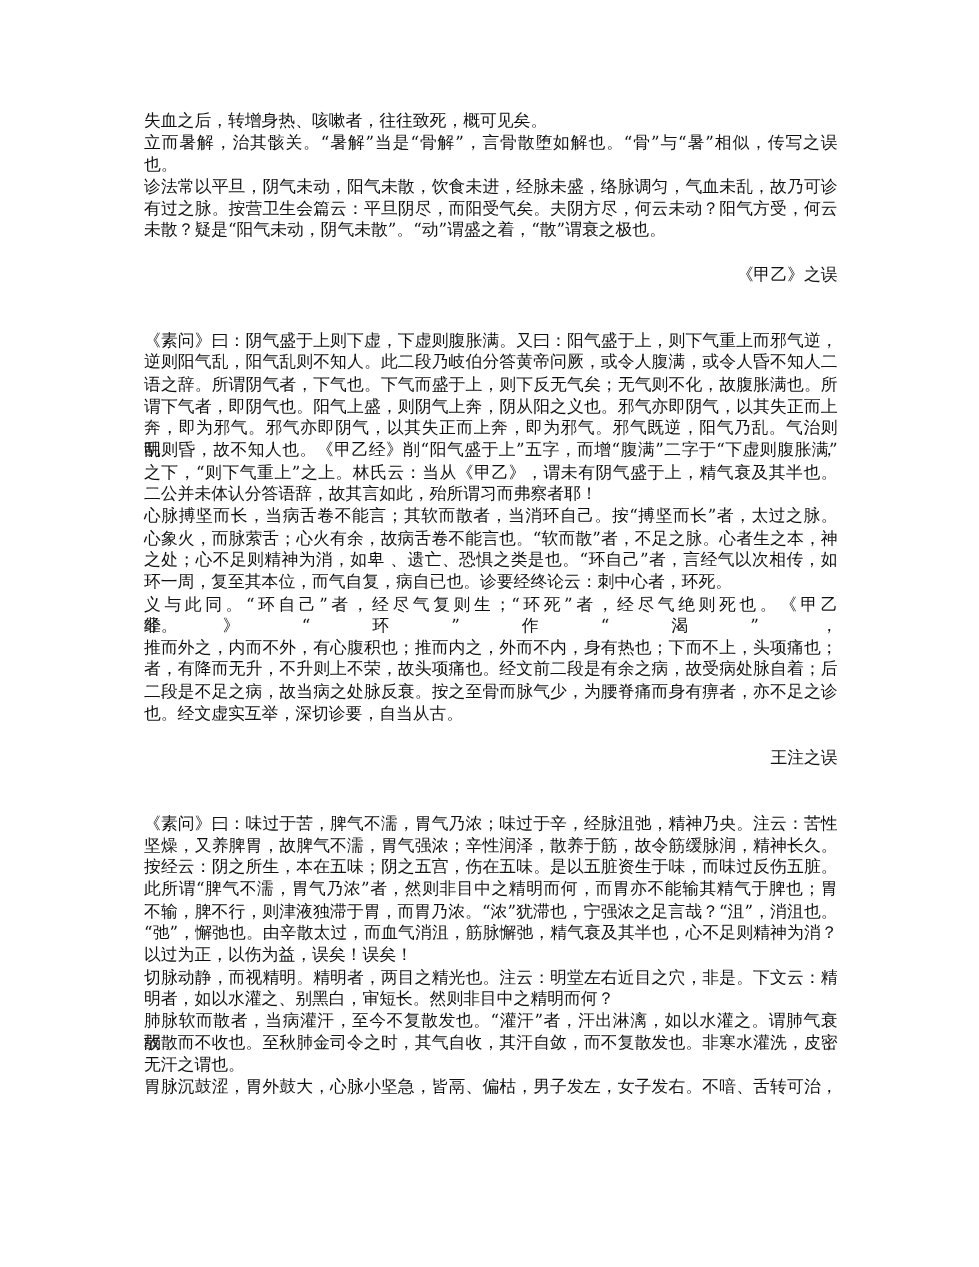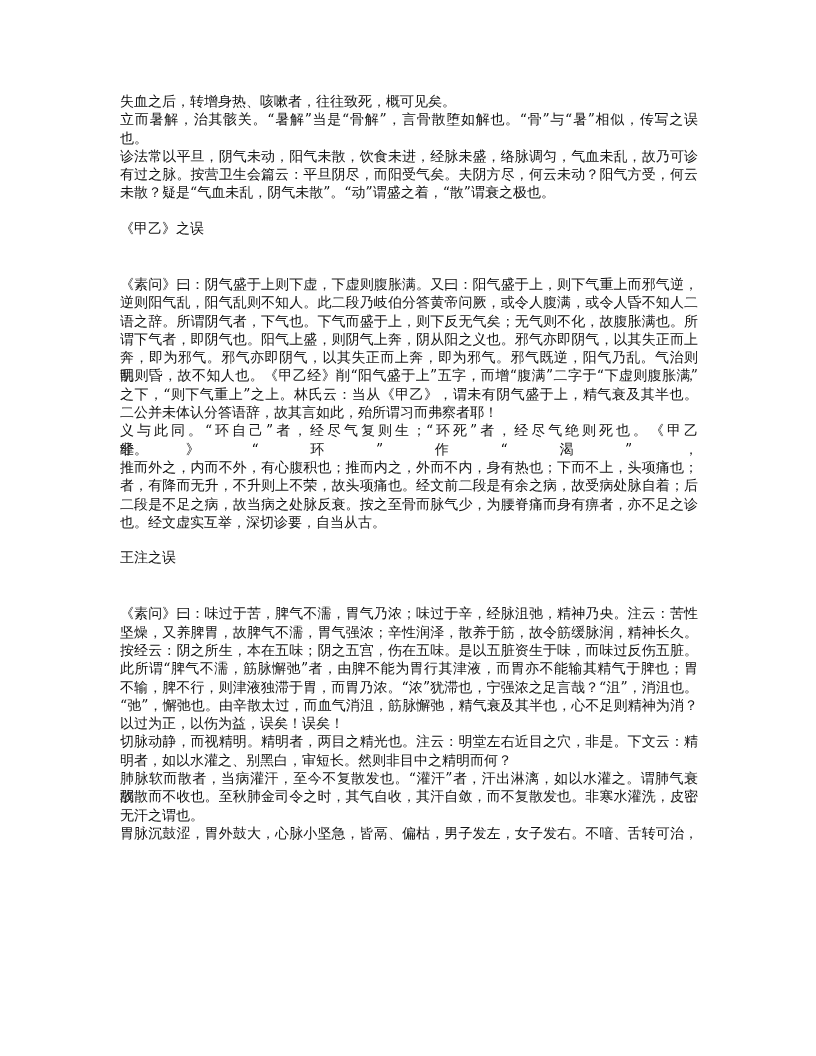--- a/index.html
+++ b/index.html
@@ -34,75 +34,80 @@
     }
     .ln.end {
       text-align: right;
       text-align-last: left;
     }
     .heading {
       display: block;
       height: 18.3px;
       margin-top: 18.3px;
       margin-bottom: 36.6px;
-      text-align: left;
-      font-family: Liberation Serif, serif;
+      text-align: right;
     }
   </style>
 </head>
 <body>
 
 <div class="page-text">
 
   <div class="section">
     <div class="para">
       <span class="ln end">失血之后，转增身热、咳嗽者，往往致死，概可见矣。</span>
     </div>
     <div class="para">
       <span class="ln">立而暑解，治其骸关。“暑解”当是“骨解”，言骨散堕如解也。“骨”与“暑”相似，传写之误</span>
       <span class="ln end">也。</span>
     </div>
     <div class="para">
       <span class="ln">诊法常以平旦，阴气未动，阳气未散，饮食未进，经脉未盛，络脉调匀，气血未乱，故乃可诊</span>
       <span class="ln">有过之脉。按营卫生会篇云：平旦阴尽，而阳受气矣。夫阴方尽，何云未动？阳气方受，何云</span>
-      <span class="ln end">未散？疑是“气血未乱，阴气未散”。“动”谓盛之着，“散”谓衰之极也。</span>
+      <span class="ln end">未散？疑是“阳气未动，阴气未散”。“动”谓盛之着，“散”谓衰之极也。</span>
     </div>
   </div>
 
   <div class="section">
     <span class="heading">《甲乙》之误</span>
     <div class="para">
       <span class="ln">《素问》曰：阴气盛于上则下虚，下虚则腹胀满。又曰：阳气盛于上，则下气重上而邪气逆，</span>
       <span class="ln">逆则阳气乱，阳气乱则不知人。此二段乃岐伯分答黄帝问厥，或令人腹满，或令人昏不知人二</span>
       <span class="ln">语之辞。所谓阴气者，下气也。下气而盛于上，则下反无气矣；无气则不化，故腹胀满也。所</span>
       <span class="ln">谓下气者，即阴气也。阳气上盛，则阴气上奔，阴从阳之义也。邪气亦即阴气，以其失正而上</span>
       <span class="ln">奔，即为邪气。邪气亦即阴气，以其失正而上奔，即为邪气。邪气既逆，阳气乃乱。气治则明，</span>
       <span class="ln">乱则昏，故不知人也。《甲乙经》削“阳气盛于上”五字，而增“腹满”二字于“下虚则腹胀满”</span>
       <span class="ln">之下，“则下气重上”之上。林氏云：当从《甲乙》，谓未有阴气盛于上，精气衰及其半也。</span>
       <span class="ln end">二公并未体认分答语辞，故其言如此，殆所谓习而弗察者耶！</span>
+    </div>
+    <div class="para">
+      <span class="ln">心脉搏坚而长，当病舌卷不能言；其软而散者，当消环自己。按“搏坚而长”者，太过之脉。</span>
+      <span class="ln">心象火，而脉萦舌；心火有余，故病舌卷不能言也。“软而散”者，不足之脉。心者生之本，神</span>
+      <span class="ln">之处；心不足则精神为消，如卑 、遗亡、恐惧之类是也。“环自己”者，言经气以次相传，如</span>
+      <span class="ln end">环一周，复至其本位，而气自复，病自已也。诊要经终论云：刺中心者，环死。</span>
     </div>
     <div class="para">
       <span class="ln">义与此同。“环自己”者，经尽气复则生；“环死”者，经尽气绝则死也。《甲乙经》“环”作“渴”，</span>
       <span class="ln end">非。</span>
     </div>
     <div class="para">
       <span class="ln">推而外之，内而不外，有心腹积也；推而内之，外而不内，身有热也；下而不上，头项痛也；</span>
       <span class="ln">者，有降而无升，不升则上不荣，故头项痛也。经文前二段是有余之病，故受病处脉自着；后</span>
       <span class="ln">二段是不足之病，故当病之处脉反衰。按之至骨而脉气少，为腰脊痛而身有痹者，亦不足之诊</span>
       <span class="ln end">也。经文虚实互举，深切诊要，自当从古。</span>
     </div>
   </div>
 
   <div class="section">
     <span class="heading">王注之误</span>
     <div class="para">
       <span class="ln">《素问》曰：味过于苦，脾气不濡，胃气乃浓；味过于辛，经脉沮弛，精神乃央。注云：苦性</span>
       <span class="ln">坚燥，又养脾胃，故脾气不濡，胃气强浓；辛性润泽，散养于筋，故令筋缓脉润，精神长久。</span>
       <span class="ln">按经云：阴之所生，本在五味；阴之五宫，伤在五味。是以五脏资生于味，而味过反伤五脏。</span>
-      <span class="ln">此所谓“脾气不濡，筋脉懈弛”者，由脾不能为胃行其津液，而胃亦不能输其精气于脾也；胃</span>
+      <span class="ln">此所谓“脾气不濡，胃气乃浓”者，然则非目中之精明而何，而胃亦不能输其精气于脾也；胃</span>
       <span class="ln">不输，脾不行，则津液独滞于胃，而胃乃浓。“浓”犹滞也，宁强浓之足言哉？“沮”，消沮也。</span>
       <span class="ln">“弛”，懈弛也。由辛散太过，而血气消沮，筋脉懈弛，精气衰及其半也，心不足则精神为消？</span>
       <span class="ln end">以过为正，以伤为益，误矣！误矣！</span>
     </div>
     <div class="para">
       <span class="ln">切脉动静，而视精明。精明者，两目之精光也。注云：明堂左右近目之穴，非是。下文云：精</span>
       <span class="ln end">明者，如以水灌之、别黑白，审短长。然则非目中之精明而何？</span>
     </div>
     <div class="para">
       <span class="ln">肺脉软而散者，当病灌汗，至今不复散发也。“灌汗”者，汗出淋漓，如以水灌之。谓肺气衰弱，</span>

